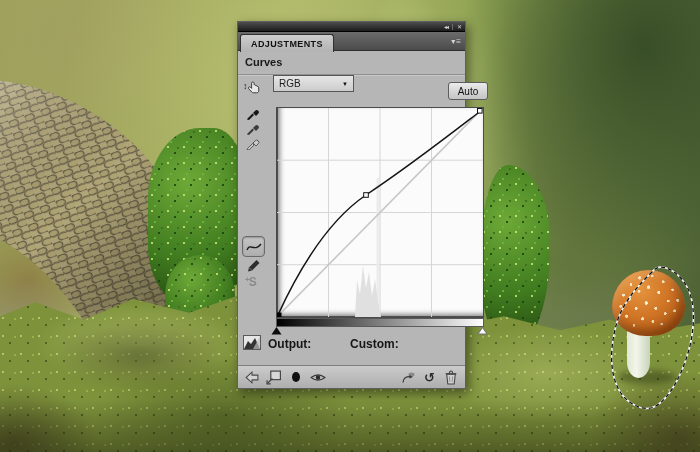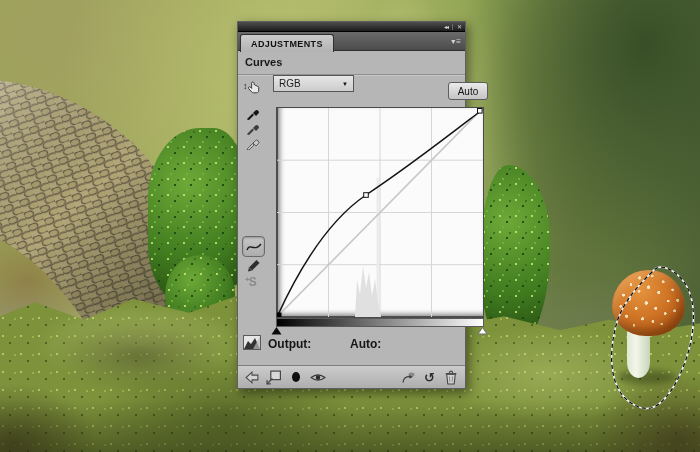--- a/index.html
+++ b/index.html
@@ -296,21 +296,21 @@
       <polygon points="5.5,0.5 10,7 1,7" fill="#fbfbfb" stroke="#6e6e6e" stroke-width="1"></polygon>
     </svg>
 
     <div class="io-row">
       <svg class="hist-icon" viewBox="0 0 18 15">
         <rect x="0.5" y="0.5" width="17" height="14" fill="#e6e6e6" stroke="#5a5a5a"></rect>
         <path d="M1,14 L5,6 L8,9 L12,3 L17,14 Z" fill="#343434"></path>
         <path d="M17,1 L17,14 L10,14 Z" fill="#bdbdbd" opacity="0.7"></path>
       </svg>
       <span class="io-label io-output">Output:</span>
-      <span class="io-label io-input">Auto:</span>
+      <span class="io-label io-input">Custom:</span>
     </div>
 
     <div class="footer">
       <svg class="f-icon" viewBox="0 0 14 14">
         <path d="M7,2 L1.5,7 L7,12 L7,9.2 L12.5,9.2 L12.5,4.8 L7,4.8 Z" fill="#d2d2d2" stroke="#4a4a4a" stroke-width="1"></path>
       </svg>
       <svg class="f-icon" viewBox="0 0 15 14">
         <rect x="4.5" y="1" width="9" height="8" fill="#d8d8d8" stroke="#454545" stroke-width="1.1"></rect>
         <path d="M1,13 L6,8" stroke="#454545" stroke-width="1.2" fill="none"></path>
         <path d="M1,9.5 L1,13 L4.5,13" stroke="#454545" stroke-width="1.2" fill="none"></path>

